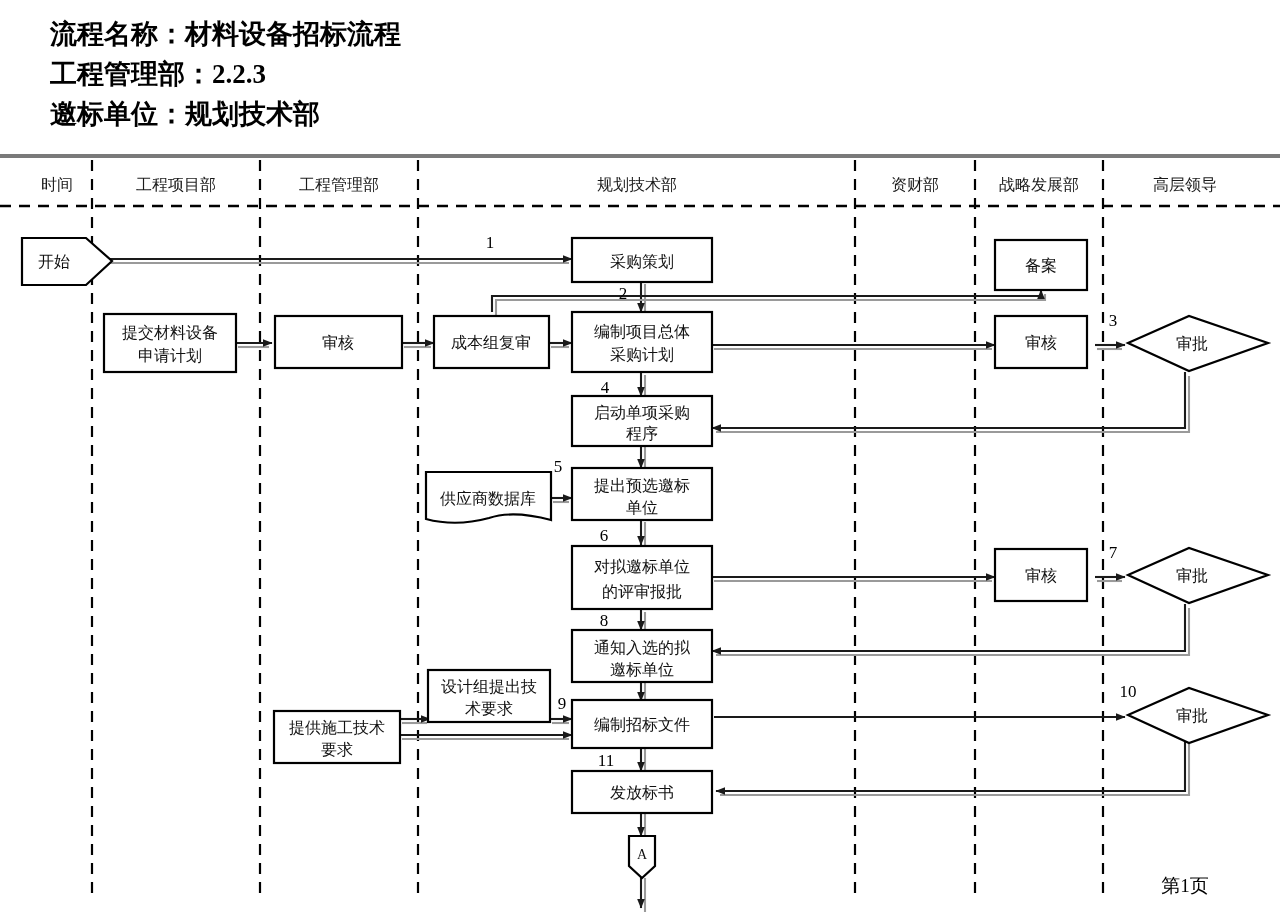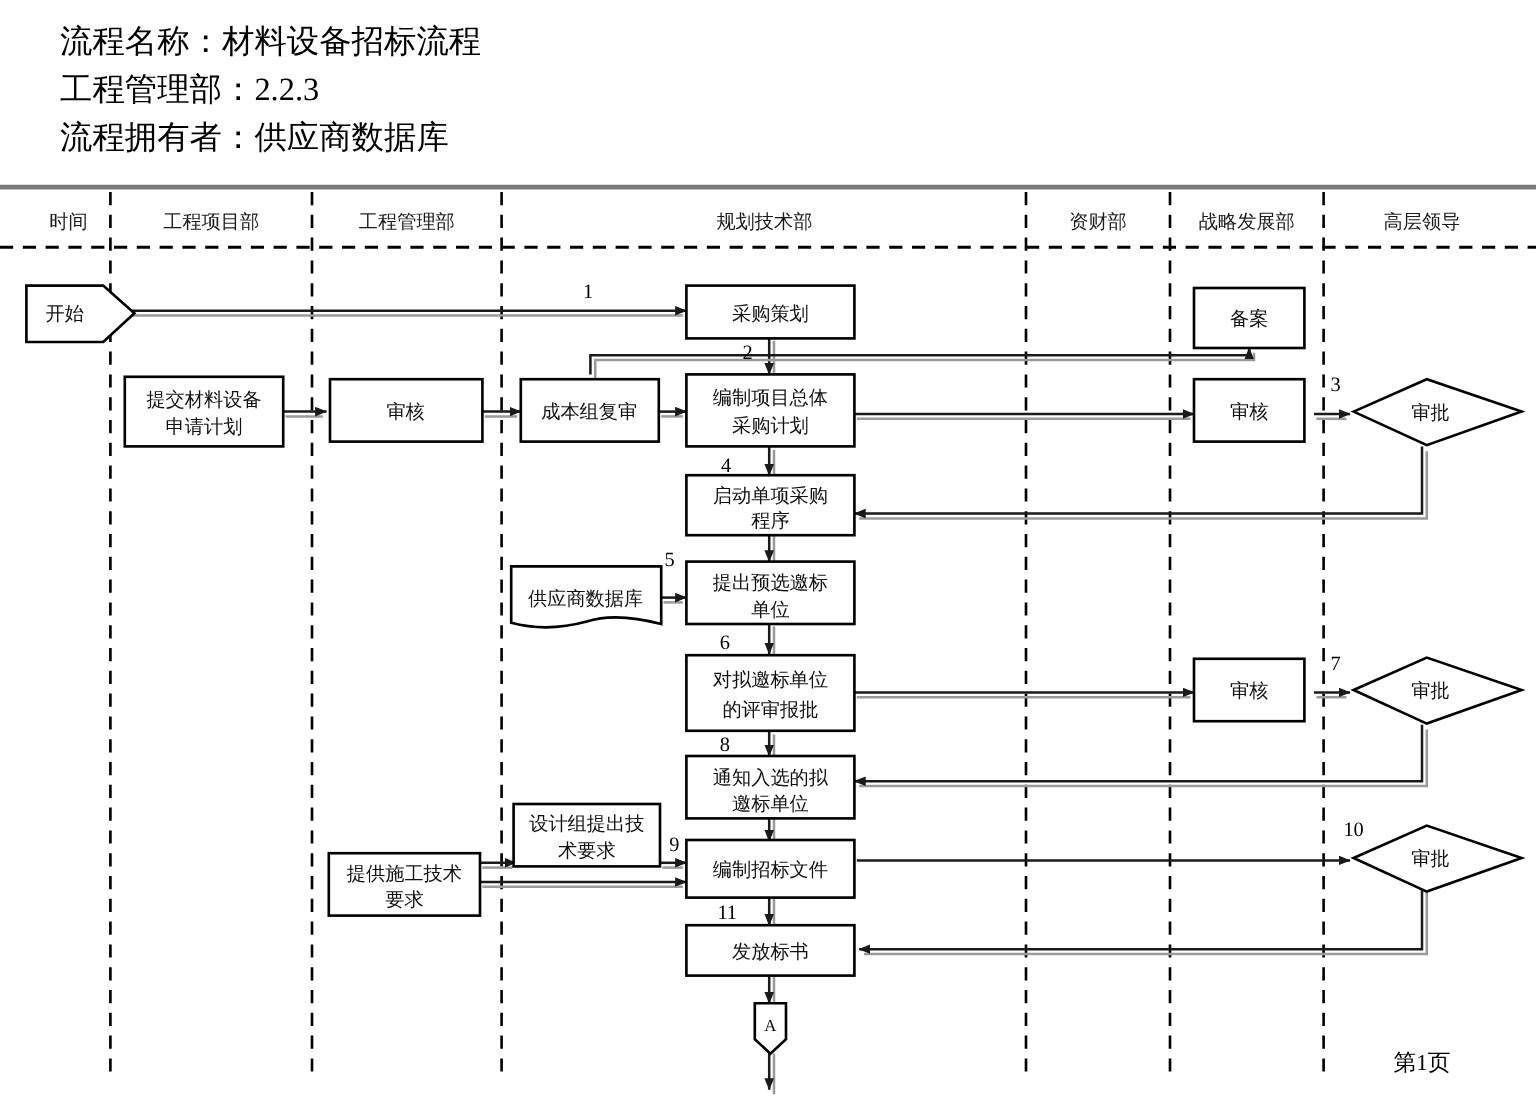--- a/index.html
+++ b/index.html
@@ -16,21 +16,21 @@
     background: #fff;
   }
   
   #header {
     position: absolute;
     left: 50px; top: 14px;
     width: 900px;
   }
   #header .hline {
     font-size: 27px;
-    font-weight: normal;
+    font-weight: bold;
     line-height: 40px;
     color: #000;
     white-space: pre;
     letter-spacing: 0px;
   }
   
   #diagram {
     position: absolute;
     left: 0; top: 0;
     width: 1280px; height: 920px;
@@ -67,21 +67,21 @@
   .conn-sh { stroke: #9a9a9a; stroke-width: 2.1; fill: none; }
 </style>
 </head>
 <body>
 
 <div id="page">
 
   <div id="header">
     <div class="hline">流程名称：材料设备招标流程</div>
     <div class="hline">工程管理部：2.2.3</div>
-    <div class="hline">流程拥有者：供应商数据库</div>
+    <div class="hline">邀标单位：规划技术部</div>
   </div>
 
   <svg id="diagram" viewBox="0 0 1280 920">
 
     <defs>
       <marker id="ah" markerWidth="11" markerHeight="11" refX="9.4" refY="4" orient="auto" markerUnits="userSpaceOnUse">
         <path d="M0,0 L10,4 L0,8 z" fill="#1a1a1a"></path>
       </marker>
       <marker id="ahs" markerWidth="11" markerHeight="11" refX="9.4" refY="4" orient="auto" markerUnits="userSpaceOnUse">
         <path d="M0,0 L10,4 L0,8 z" fill="#9a9a9a"></path>

